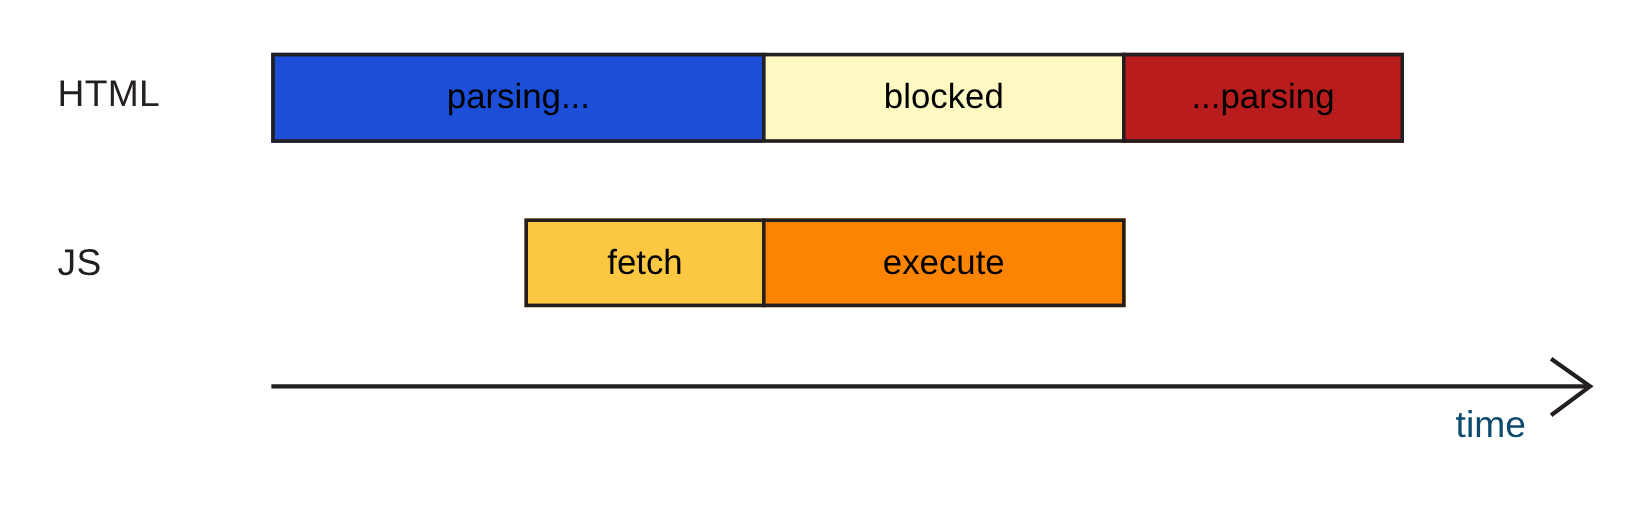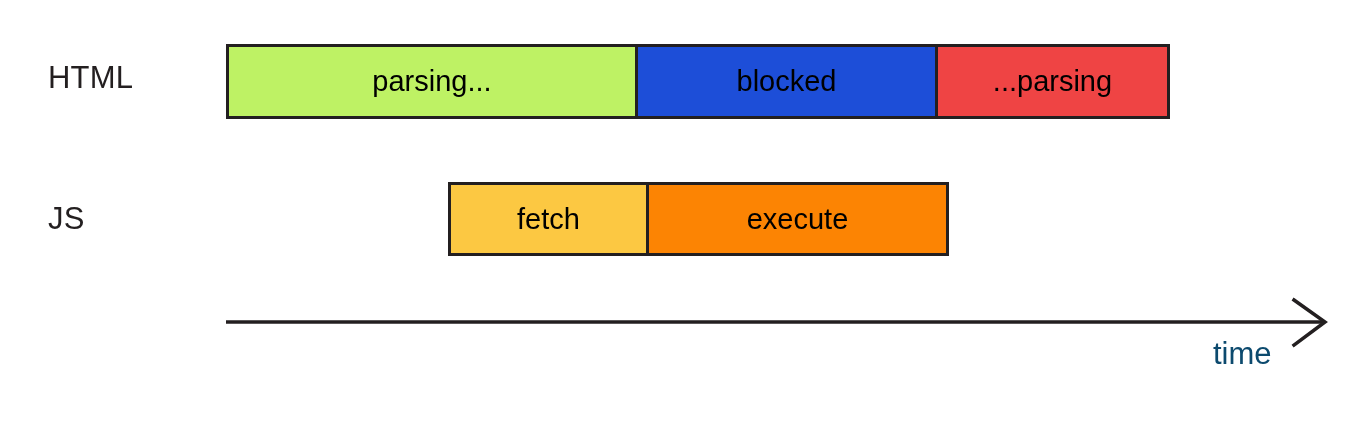--- a/index.html
+++ b/index.html
@@ -42,21 +42,21 @@
     align-items: stretch;
     box-sizing: border-box;
   }
   #track-html {
     left: 226px;
     top: 44px;
     width: 944px;
     height: 75px;
   }
   #track-js {
-    left: 448px;
+    left: 437px;
     top: 182px;
     width: 501px;
     height: 74px;
   }
 
   .segment {
     box-sizing: border-box;
     border: 3px solid #231F20;
     display: flex;
     align-items: center;
@@ -91,27 +91,27 @@
   }
 </style>
 </head>
 <body>
 
 <div id="diagram">
 
   <div class="row-label" id="label-html">HTML</div>
 
   <div class="track" id="track-html">
-    <div class="segment" id="seg-html-0" style="background: #bef264; flex: 0 0 412px;">
+    <div class="segment" id="seg-html-0" style="background: #1d4ed8; flex: 0 0 412px;">
       <span>parsing...</span>
     </div>
-    <div class="segment" id="seg-html-1" style="background: #1d4ed8; flex: 0 0 303px;">
+    <div class="segment" id="seg-html-1" style="background: #fef9c3; flex: 0 0 303px;">
       <span>blocked</span>
     </div>
-    <div class="segment" id="seg-html-2" style="background: #ef4444; flex: 0 0 235px;">
+    <div class="segment" id="seg-html-2" style="background: #b91c1c; flex: 0 0 235px;">
       <span>...parsing</span>
     </div>
   </div>
 
   <div class="row-label" id="label-js">JS</div>
 
   <div class="track" id="track-js">
     <div class="segment" id="seg-js-0" style="background: rgb(252, 200, 66); flex: 0 0 201px;">
       <span>fetch</span>
     </div>

